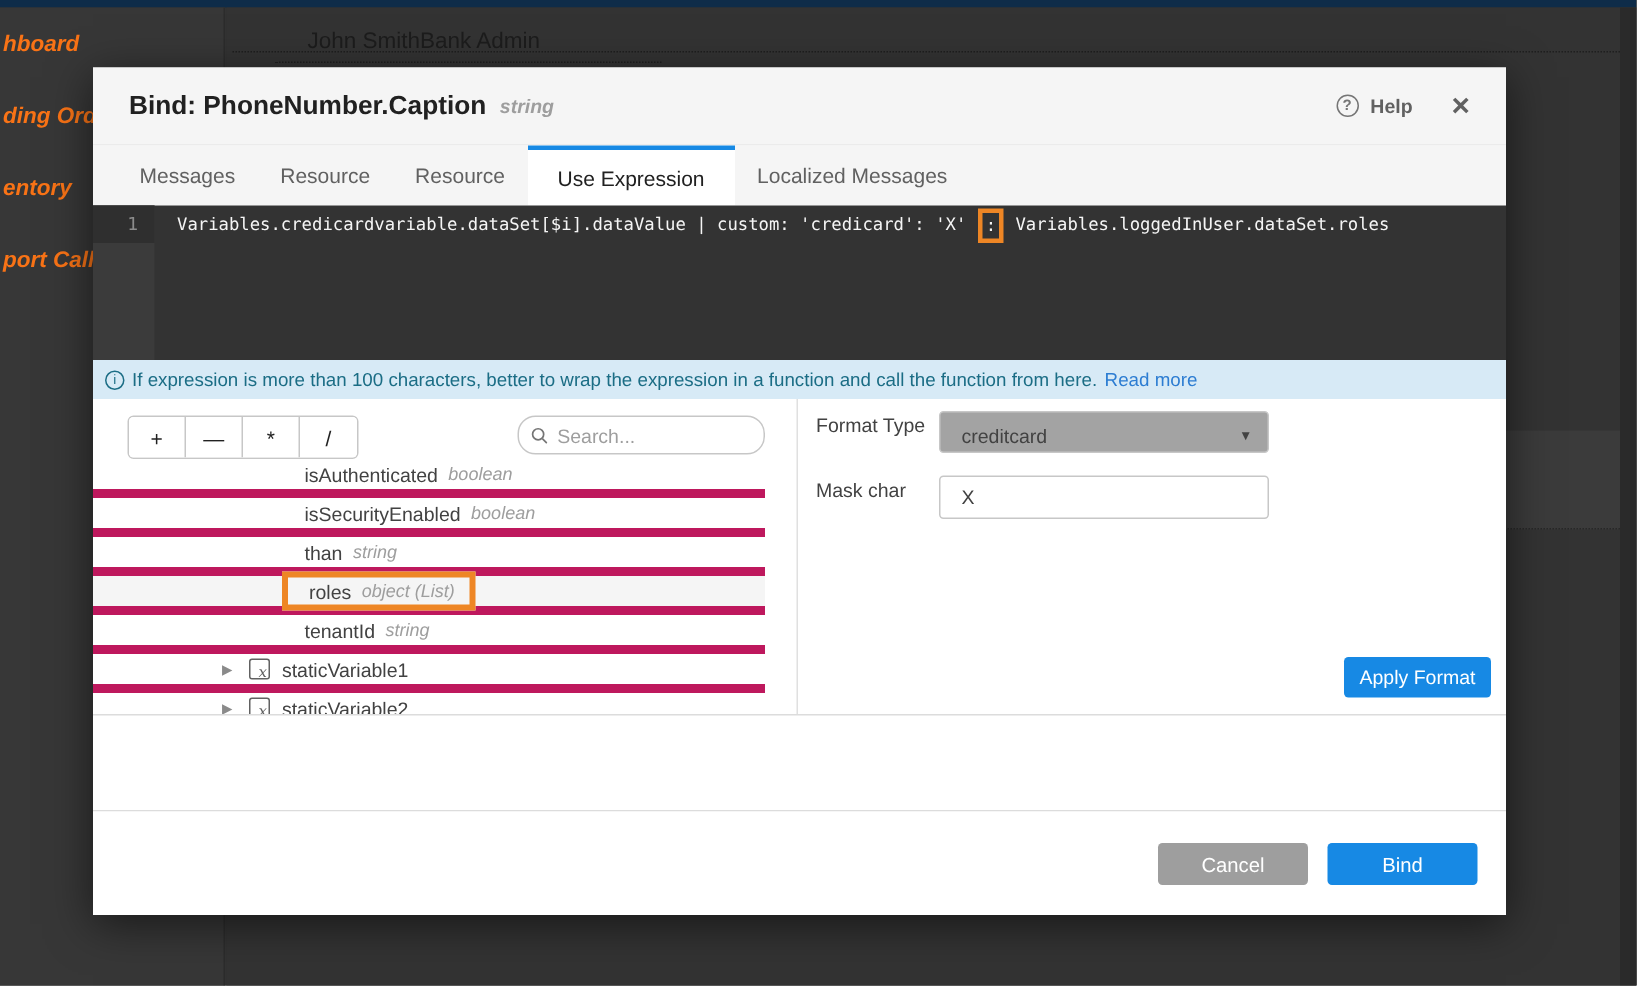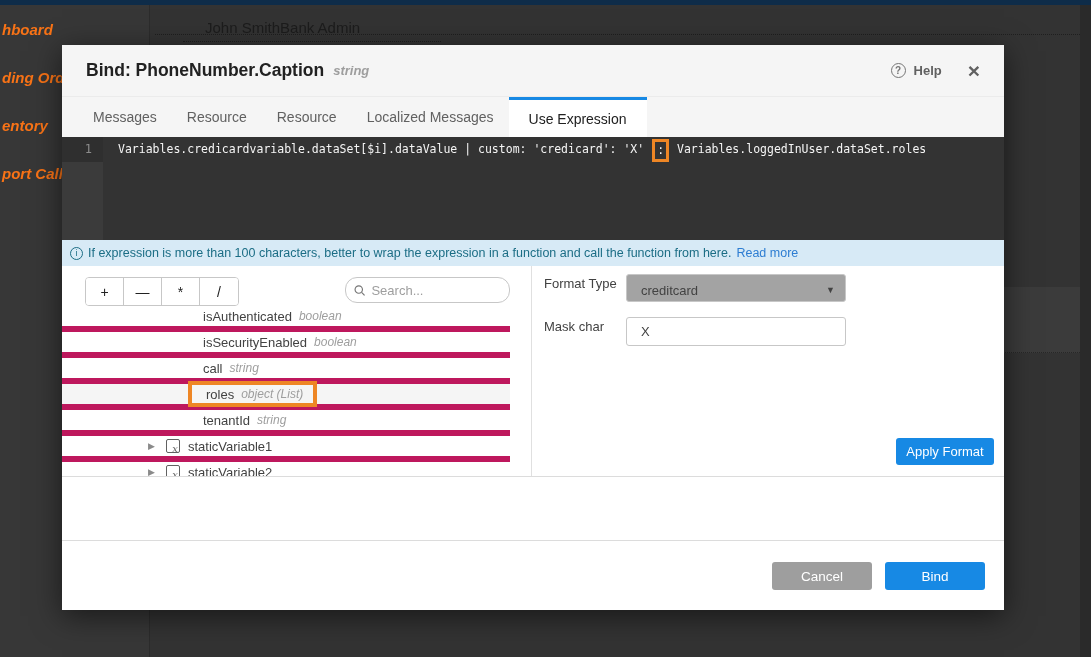--- a/index.html
+++ b/index.html
@@ -140,22 +140,22 @@
         <span class="help-icon">?</span>
         <span class="help-label">Help</span>
         <span class="close-icon">×</span>
       </span>
     </div>
 
     <div class="m-tabs">
       <div class="tab">Messages</div>
       <div class="tab">Resource</div>
       <div class="tab">Resource</div>
+      <div class="tab active">Use Expression</div>
       <div class="tab">Localized Messages</div>
-      <div class="tab active">Use Expression</div>
     </div>
 
     <div class="m-editor">
       <div class="ed-gutter">
         <div class="ed-gutter-active"></div>
         <div class="ed-lineno">1</div>
       </div>
       <div class="ed-code"><span>Variables.credicardvariable.dataSet[$i].dataValue | custom: 'credicard': 'X' </span><span class="hl-colon">:</span><span> Variables.loggedInUser.dataSet.roles</span></div>
     </div>
 
@@ -186,21 +186,21 @@
         <div class="tree">
           <div class="trow prop first">
             <span>isAuthenticated</span>
             <span class="type">boolean</span>
           </div>
           <div class="trow prop">
             <span>isSecurityEnabled</span>
             <span class="type">boolean</span>
           </div>
           <div class="trow prop">
-            <span>call</span>
+            <span>than</span>
             <span class="type">string</span>
           </div>
           <div class="trow hl" style="padding-left:0">
             <span class="roles-box">
               <span>roles</span>
               <span class="type">object (List)</span>
             </span>
           </div>
           <div class="trow prop">
             <span>tenantId</span>

